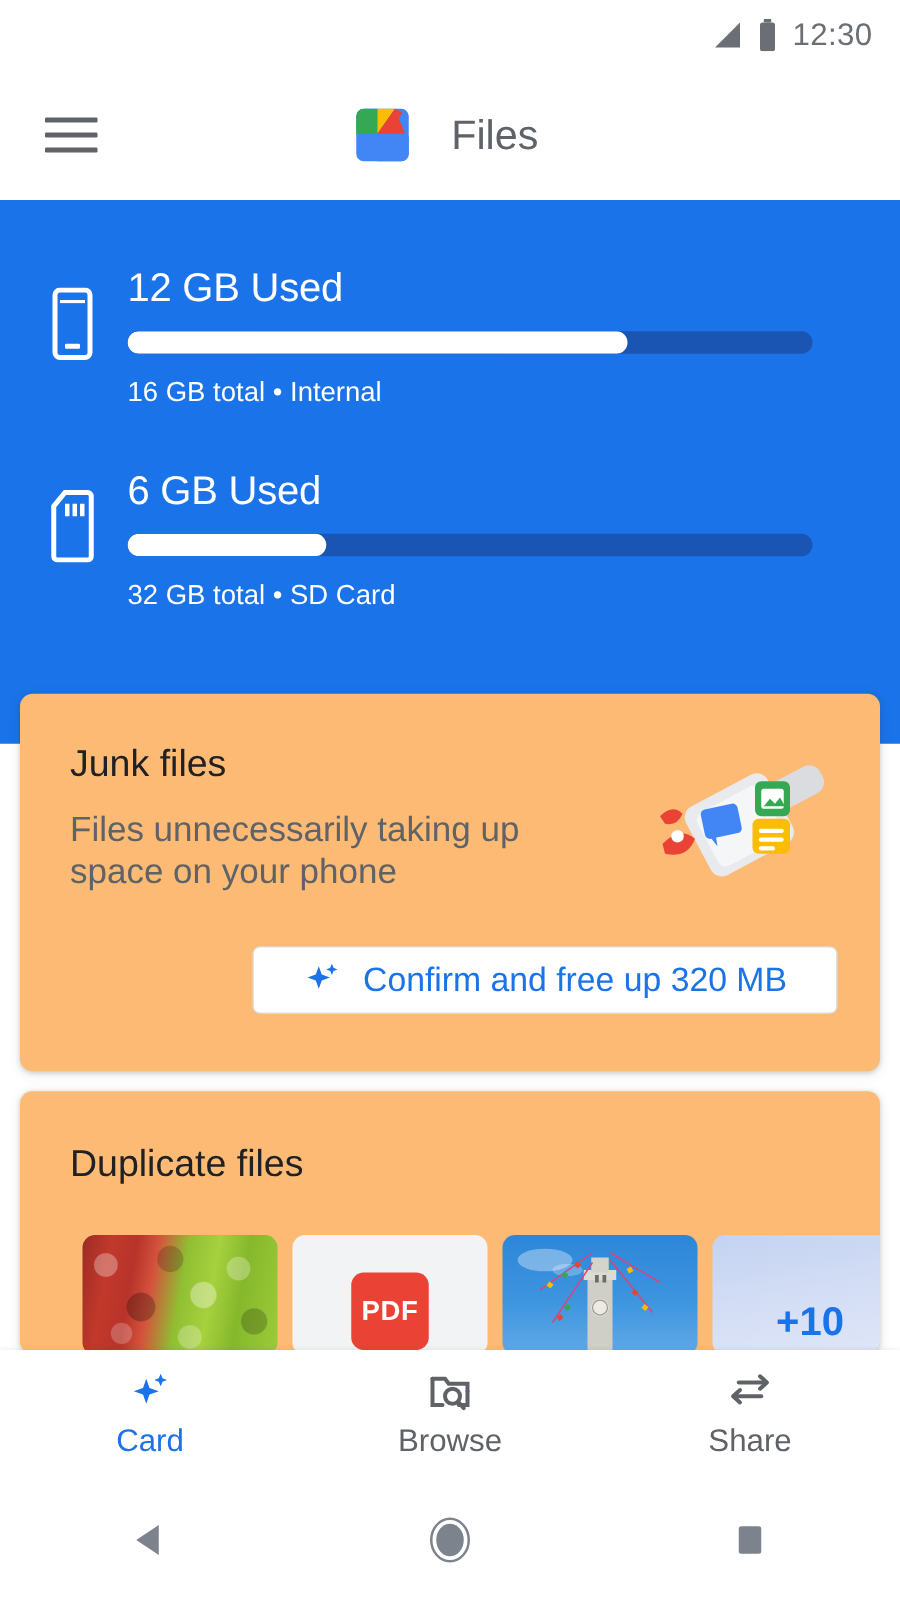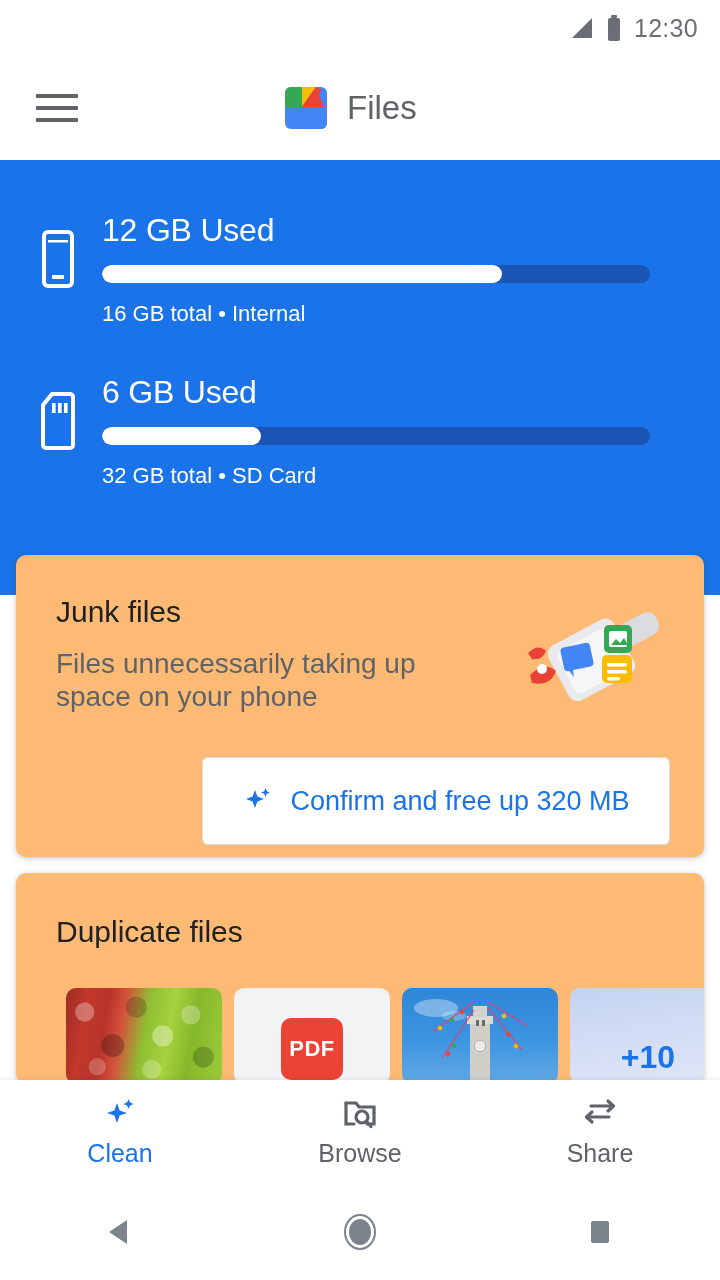--- a/index.html
+++ b/index.html
@@ -30,21 +30,21 @@
     background:#fff; display:flex; align-items:center;
   }
   .hamburger {
     position:absolute; left:36px; top:50%; transform:translateY(-50%);
     width:42px; height:28px; display:flex; flex-direction:column;
     justify-content:space-between; cursor:pointer;
   }
   .hamburger i { display:block; height:4px; background:#5f6368; border-radius:1px; }
   .brand {
     position:absolute; left:283px; top:50%; transform:translateY(-50%);
-    display:flex; align-items:center; gap:18px;
+    display:flex; align-items:center; gap:32px;
   }
   .files-logo { width:46px; height:46px; position:relative; }
   .title-text { font-size:33px; color:#5f6368; font-weight:400; }
 
   
   .storage-panel {
     position:absolute; top:160px; left:0; width:720px; height:435px;
     background:#1a73e8;
   }
   .storage-row { position:absolute; left:0; width:720px; }
@@ -71,21 +71,21 @@
 
   .card-title { font-size:30px; color:#202124; font-weight:400; }
   .junk-title { position:absolute; left:40px; top:40px; }
   .junk-desc {
     position:absolute; left:40px; top:92px; width:400px;
     font-size:28px; line-height:33px; color:#5f6368;
   }
   .junk-art { position:absolute; right:22px; top:38px; width:160px; height:118px; }
 
   .confirm-btn {
-    position:absolute; left:186px; top:202px; width:468px; height:88px;
+    position:absolute; left:186px; top:202px; width:468px; height:54px;
     border:1px solid #dadce0; border-radius:6px; background:#fff;
     display:flex; align-items:center; justify-content:center; gap:16px;
     cursor:pointer;
   }
   .confirm-label { font-size:27px; color:#1a73e8; font-weight:400; }
 
   .dupe-title { position:absolute; left:40px; top:42px; }
   .thumbs { position:absolute; left:50px; top:115px; display:flex; gap:12px; }
   .thumb { width:156px; height:96px; border-radius:10px; overflow:hidden; position:relative; }
   .thumb-apples { background:linear-gradient(100deg,#9d2b24 0%,#c2392b 14%,#b8332a 26%,#d4533c 36%,#8fbf32 50%,#a7d13e 64%,#86b82c 78%,#9ccb38 100%); }
@@ -287,21 +287,21 @@
 
   <div class="bottomnav">
 
     <div class="navitem active">
       <div class="nav-ico">
         <svg viewBox="0 0 38 34" style="width:38px;height:34px">
           <path d="M16 6 L18.6 13.4 L26 16 L18.6 18.6 L16 26 L13.4 18.6 L6 16 L13.4 13.4 Z" fill="#1a73e8"></path>
           <path d="M27.5 2 L29 5.6 L32.6 7 L29 8.4 L27.5 12 L26 8.4 L22.4 7 L26 5.6 Z" fill="#1a73e8"></path>
         </svg>
       </div>
-      <span class="nav-label">Clean</span>
+      <span class="nav-label">Card</span>
     </div>
 
     <div class="navitem">
       <div class="nav-ico">
         <svg viewBox="0 0 38 34" style="width:38px;height:34px">
           <path d="M5 6 h10 l3 4 h15 v6" fill="none" stroke="#5f6368" stroke-width="3.2" stroke-linecap="round"></path>
           <path d="M5 6 v21 h8" fill="none" stroke="#5f6368" stroke-width="3.2" stroke-linecap="round"></path>
           <path d="M33 16 v11 h-7" fill="none" stroke="#5f6368" stroke-width="3.2" stroke-linecap="round"></path>
           <circle cx="21" cy="20" r="6" fill="none" stroke="#5f6368" stroke-width="3.2"></circle>
           <path d="M25.5 24.5 L30 29.5" stroke="#5f6368" stroke-width="3.2" stroke-linecap="round"></path>

